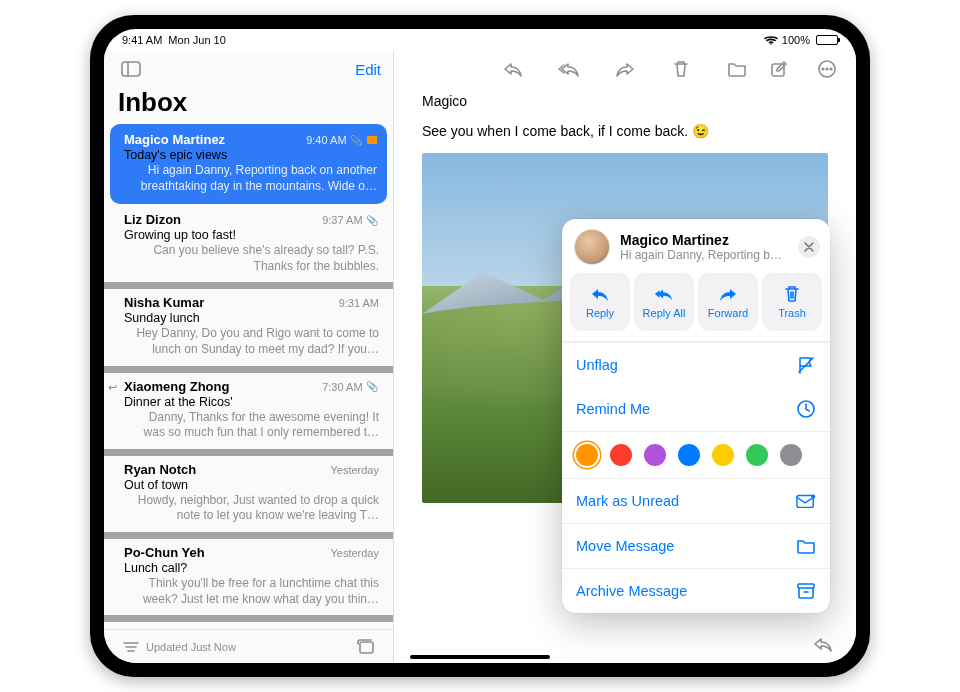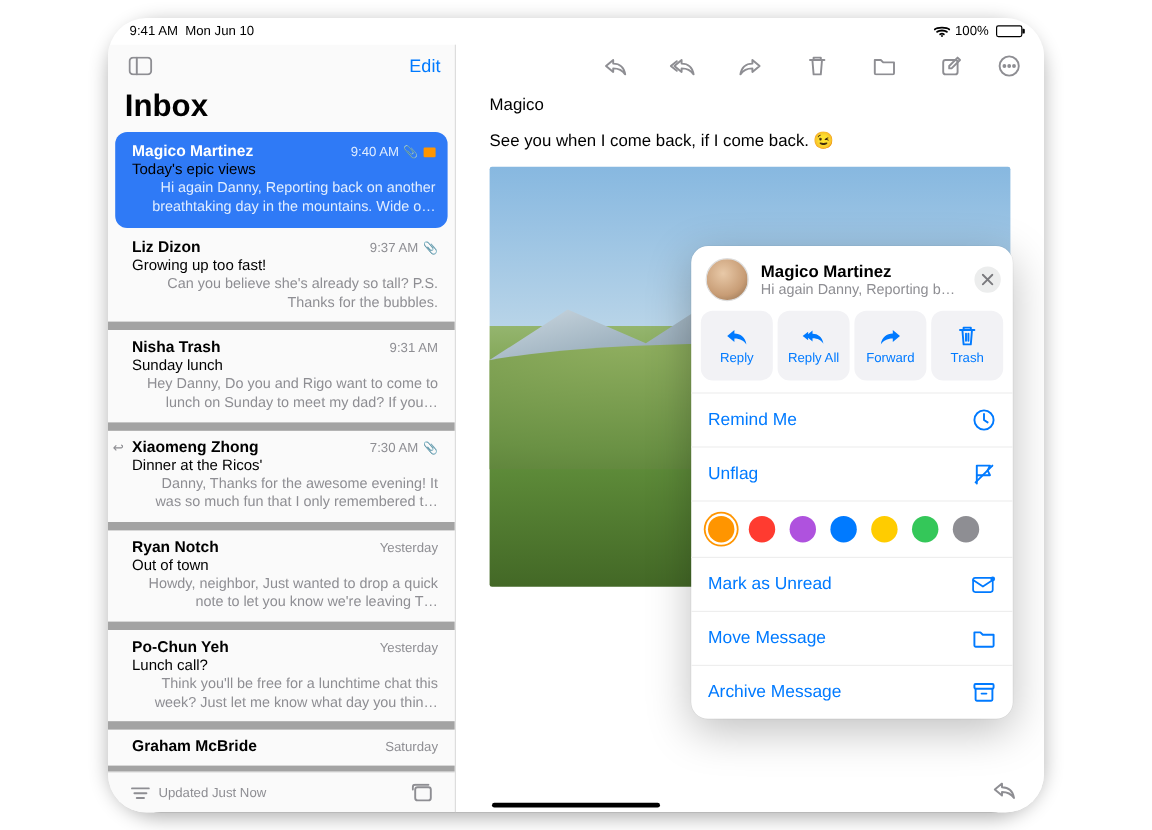--- a/index.html
+++ b/index.html
@@ -7,20 +7,21 @@
     background: #fff;
     font-family: -apple-system, "Helvetica Neue", Helvetica, Arial, sans-serif;
     width: 960px; height: 692px;
     display: flex; justify-content: center; align-items: center;
   }
   
   .ipad {
     width: 780px; height: 662px;
     background: #000;
     border-radius: 44px;
+    padding: 14px;
     box-shadow: 0 4px 16px rgba(0,0,0,0.3);
     position: relative;
   }
   .screen {
     width: 100%; height: 100%;
     background: #fff;
     border-radius: 32px;
     overflow: hidden;
     display: flex; flex-direction: column;
     position: relative;
@@ -287,21 +288,21 @@
                 <span class="meta">
                   <span class="msg-time">9:37 AM</span>
                   <span class="clip">📎</span>
                 </span>
               </div>
               <div class="subject">Growing up too fast!</div>
               <div class="msg-preview">Can you believe she's already so tall? P.S. Thanks for the bubbles.</div>
             </div>
             <div class="msg">
               <div class="row1">
-                <span class="sender">Nisha Trash</span>
+                <span class="sender">Nisha Kumar</span>
                 <span class="meta">
                   <span class="msg-time">9:31 AM</span>
                 </span>
               </div>
               <div class="subject">Sunday lunch</div>
               <div class="msg-preview">Hey Danny, Do you and Rigo want to come to lunch on Sunday to meet my dad? If you…</div>
             </div>
             <div class="msg">
               <span class="reply-arrow">↩</span>
               <div class="row1">
@@ -461,32 +462,32 @@
             <span>Forward</span>
           </div>
           <div class="action-btn">
             <svg viewBox="0 0 16 18">
                 <path d="M2 4h12M5 4V2h6v2M4 4l1 12h6l1-12M7 7v6M9 7v6"></path>
               </svg>
             <span>Trash</span>
           </div>
         </div>
         <div class="pop-list">
+          <div class="pop-item">
+            <span>Unflag</span>
+            <svg viewBox="0 0 20 20">
+                <path d="M4 3v15M4 3h11l-2 4 2 4H4"></path>
+                <line x1="3" y1="17" x2="17" y2="3"></line>
+              </svg>
+          </div>
           <div class="pop-item first">
             <span>Remind Me</span>
             <svg viewBox="0 0 20 20">
                 <circle cx="10" cy="10" r="8"></circle>
                 <path d="M10 5v5l3 2"></path>
-              </svg>
-          </div>
-          <div class="pop-item">
-            <span>Unflag</span>
-            <svg viewBox="0 0 20 20">
-                <path d="M4 3v15M4 3h11l-2 4 2 4H4"></path>
-                <line x1="3" y1="17" x2="17" y2="3"></line>
               </svg>
           </div>
           <div class="flag-colors" id="flag-colors">
               <div class="c sel" style="background: rgb(255, 149, 0); color: rgb(255, 149, 0);"></div>
               <div class="c" style="background: rgb(255, 59, 48); color: rgb(255, 59, 48);"></div>
               <div class="c" style="background: rgb(175, 82, 222); color: rgb(175, 82, 222);"></div>
               <div class="c" style="background: rgb(0, 122, 255); color: rgb(0, 122, 255);"></div>
               <div class="c" style="background: rgb(255, 204, 0); color: rgb(255, 204, 0);"></div>
               <div class="c" style="background: rgb(52, 199, 89); color: rgb(52, 199, 89);"></div>
               <div class="c" style="background: rgb(142, 142, 147); color: rgb(142, 142, 147);"></div>

